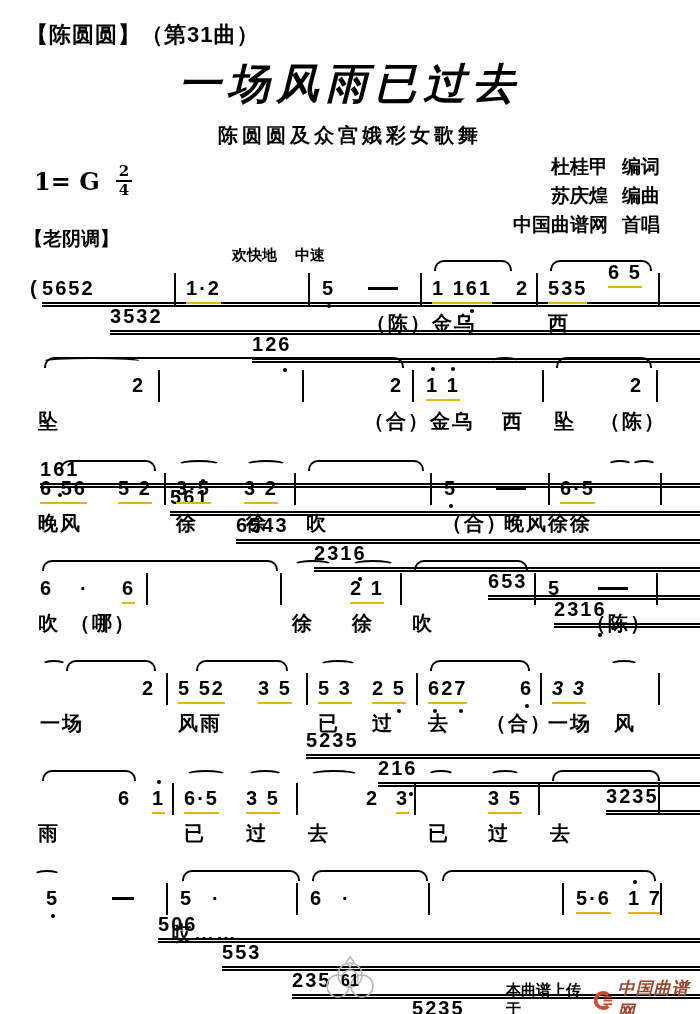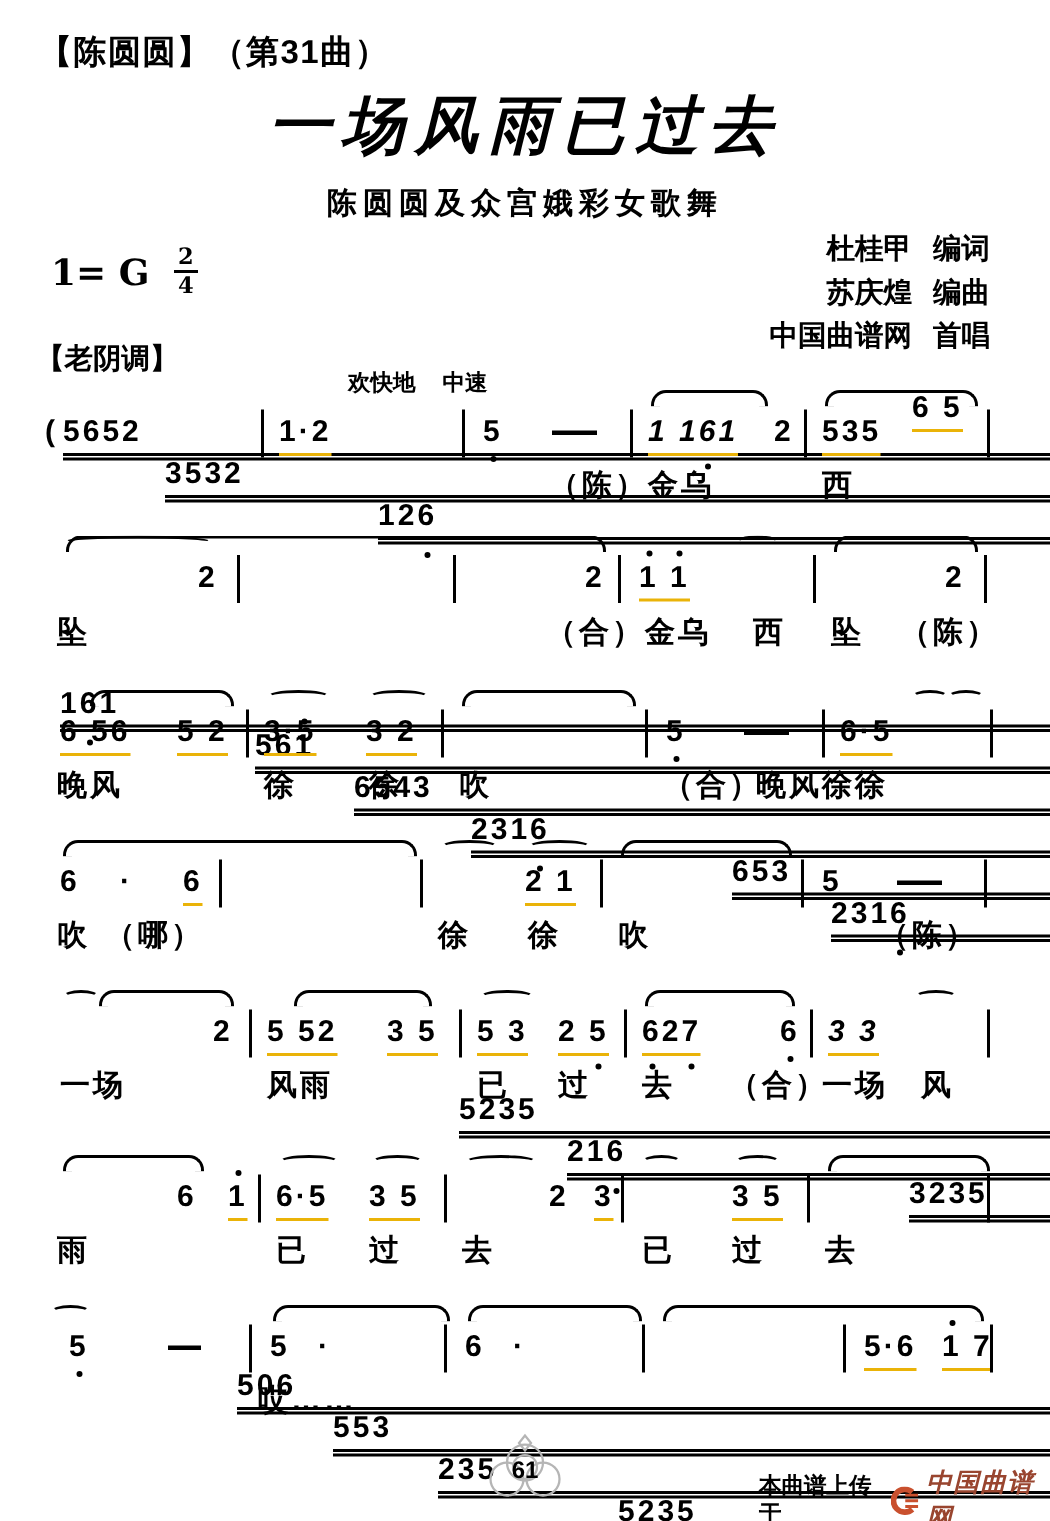--- a/index.html
+++ b/index.html
@@ -95,21 +95,21 @@
     <div class="note" style="left: 30px; top: 276px;"><span class="ch">(</span></div>
     <div class="note u2" style="left: 42px; top: 276px;"><span class="ch">5</span><span class="ch">6</span><span class="ch">5</span><span class="ch">2</span></div>
     <div class="note u2" style="left: 110px; top: 276px;"><span class="ch">3</span><span class="ch">5</span><span class="ch">3</span><span class="ch">2</span></div>
     <div class="bar" style="left: 174px; top: 273px;"></div>
     <div class="note u1" style="left: 186px; top: 276px;"><span class="ch">1</span><span class="ch">·</span><span class="ch">2</span></div>
     <div class="note u2" style="left: 252px; top: 276px;"><span class="ch">1</span><span class="ch">2</span><span class="ch db">6</span></div>
     <div class="bar" style="left: 308px; top: 273px;"></div>
     <div class="note" style="left: 322px; top: 276px;"><span class="ch db">5</span></div>
     <div class="dashline" style="left: 368px; top: 287px; width: 30px;"></div>
     <div class="bar" style="left: 420px; top: 273px;"></div>
-    <div class="note u1" style="left: 432px; top: 276px; font-style: italic;"><span class="ch">1</span><span class="ch"> </span><span class="ch">1</span><span class="ch db">6</span><span class="ch">1</span></div>
+    <div class="note u1" style="left: 432px; top: 276px;"><span class="ch">1</span><span class="ch"> </span><span class="ch">1</span><span class="ch db">6</span><span class="ch">1</span></div>
     <div class="note" style="left: 516px; top: 276px;"><span class="ch">2</span></div>
     <div class="bar" style="left: 536px; top: 273px;"></div>
     <div class="note u1" style="left: 548px; top: 276px;"><span class="ch">5</span><span class="ch">3</span><span class="ch">5</span></div>
     <div class="note u1" style="left: 608px; top: 260px;"><span class="ch">6</span><span class="ch"> </span><span class="ch">5</span></div>
     <div class="bar" style="left: 658px; top: 273px;"></div>
     <div class="arc-flat" style="left: 434px; top: 260px; width: 78px;"></div>
     <div class="arc-flat" style="left: 550px; top: 260px; width: 102px;"></div>
     <div class="lyric" style="left: 366px; top: 310px;">（陈）金乌</div>
     <div class="lyric" style="left: 548px; top: 310px;">西</div>
     <div class="note u2" style="left: 40px; top: 373px;"><span class="ch">1</span><span class="ch db">6</span><span class="ch">1</span></div>

